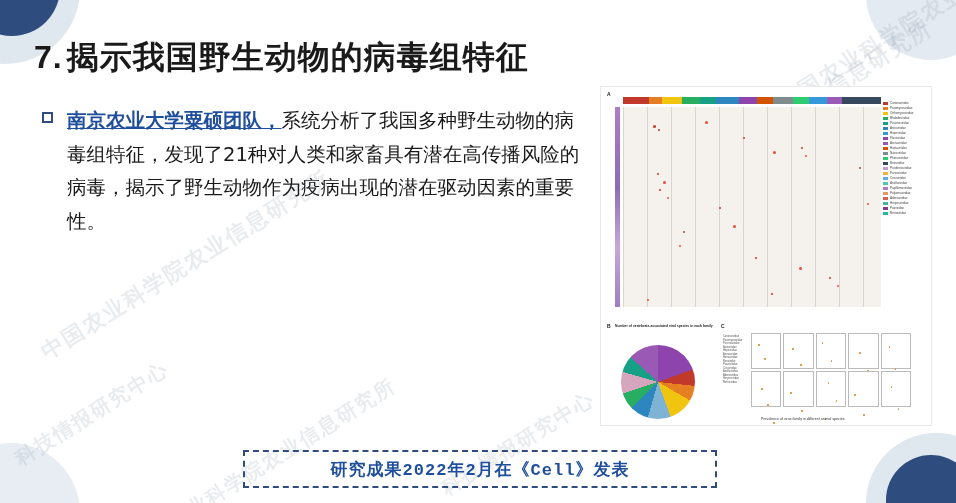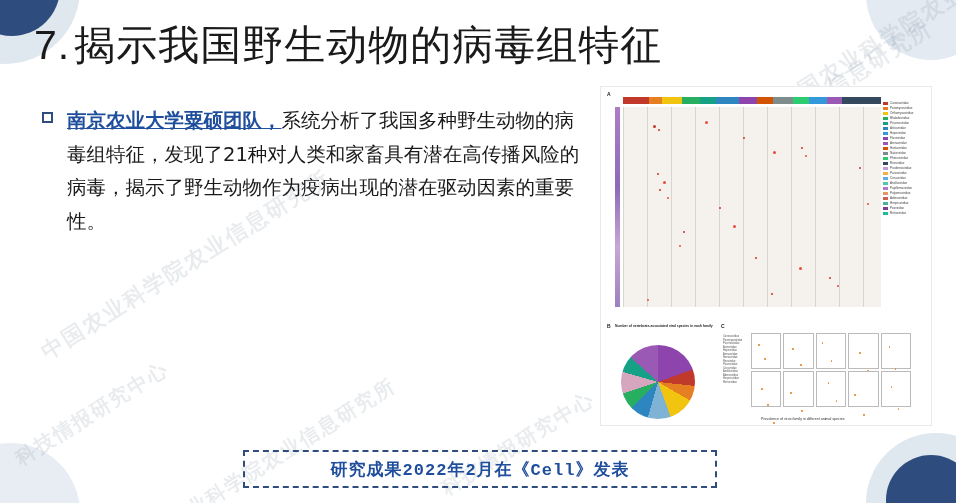--- a/index.html
+++ b/index.html
@@ -75,23 +75,23 @@
   .wm3 { left: 620px; top: 100px; }
   .wm4 { left: 660px; top: 160px; font-size: 20px; }
   .wm5 { left: 760px; top: 20px;  }
   .wm6 { left: 430px; top: 430px; font-size: 20px; }
   .wm7 { left: 150px; top: 440px; font-size: 20px; }
 
   
   .title {
     position: absolute;
     left: 34px;
-    top: 18px;
-    font-size: 41px;
-    font-weight: normal;
+    top: 36px;
+    font-size: 32px;
+    font-weight: bold;
     color: #1a1a1a;
     letter-spacing: 1px;
   }
   .title .num { margin-right: 4px; }
 
   
   .bullets {
     position: absolute;
     left: 42px;
     top: 104px;

